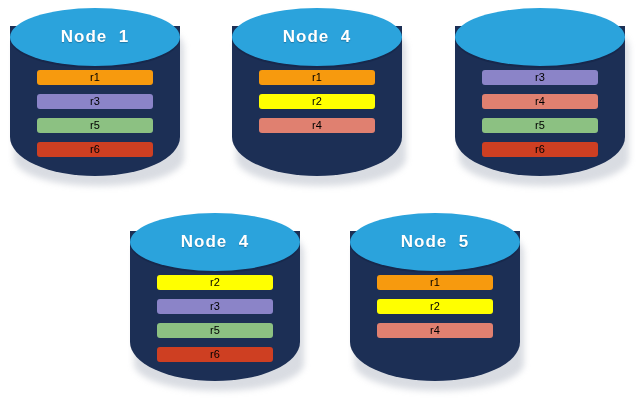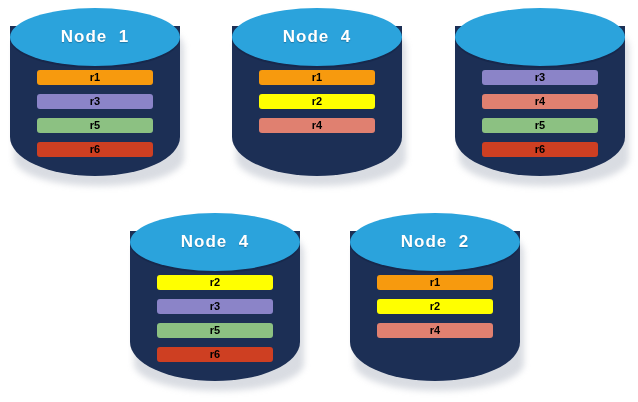--- a/index.html
+++ b/index.html
@@ -90,21 +90,21 @@
   .shard {
     position: relative;
     height: 15px;
     margin-bottom: 9px;
     border-radius: 3px;
     display: flex;
     align-items: center;
     justify-content: center;
     color: #000000;
     font-size: 11px;
-    font-weight: bold;
+    font-weight: normal;
     line-height: 1;
   }
 </style>
 </head>
 <body>
 
 <div id="diagram">
     <div class="node" style="left: 10px; top: 8px;">
       <div class="cyl-shadow"></div>
       <div class="cyl-body" style="background: rgb(28, 47, 85);"></div>
@@ -148,20 +148,20 @@
         <div class="shard" style="background: rgb(255, 255, 0);">r2</div>
         <div class="shard" style="background: rgb(139, 132, 200);">r3</div>
         <div class="shard" style="background: rgb(140, 193, 130);">r5</div>
         <div class="shard" style="background: rgb(206, 63, 34);">r6</div>
       </div>
     </div>
     <div class="node" style="left: 350px; top: 213px;">
       <div class="cyl-shadow"></div>
       <div class="cyl-body" style="background: rgb(28, 47, 85);"></div>
       <div class="cyl-top" style="background: rgb(43, 163, 220);"></div>
-      <div class="node-label">Node  2</div>
+      <div class="node-label">Node  5</div>
       <div class="shard-stack">
         <div class="shard" style="background: rgb(247, 154, 14);">r1</div>
         <div class="shard" style="background: rgb(255, 255, 0);">r2</div>
         <div class="shard" style="background: rgb(224, 128, 112);">r4</div>
       </div>
     </div>
   </div>
 
 </body></html>

